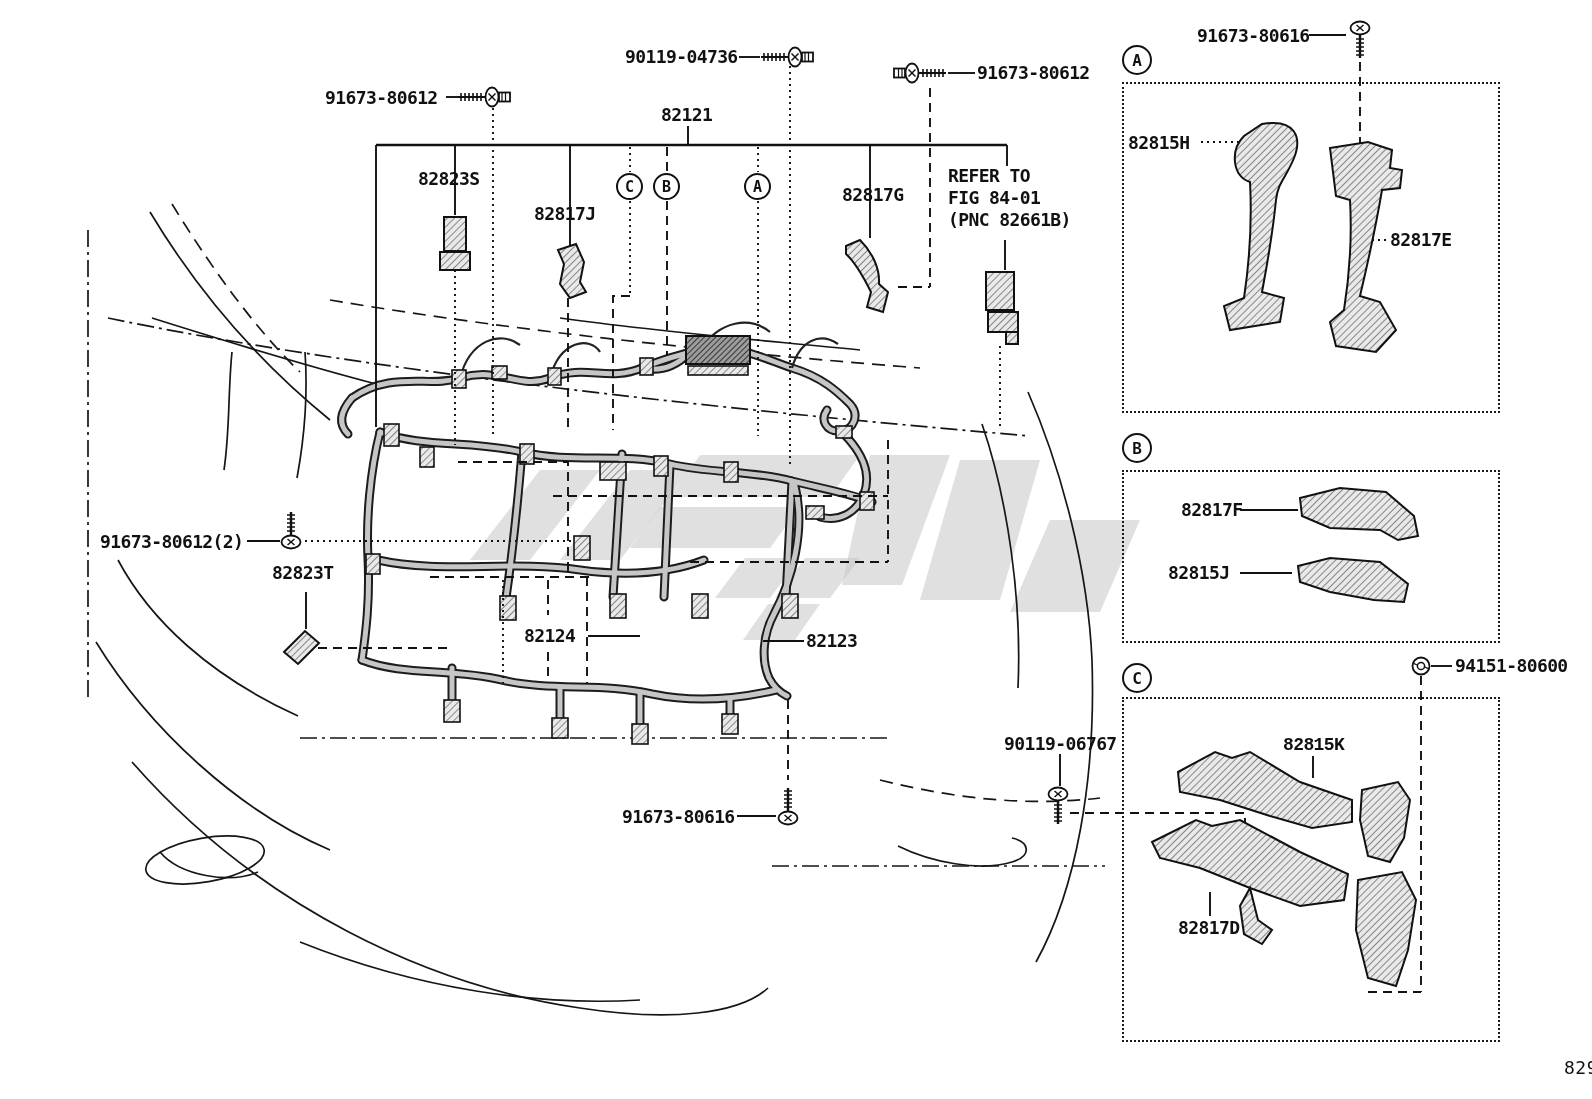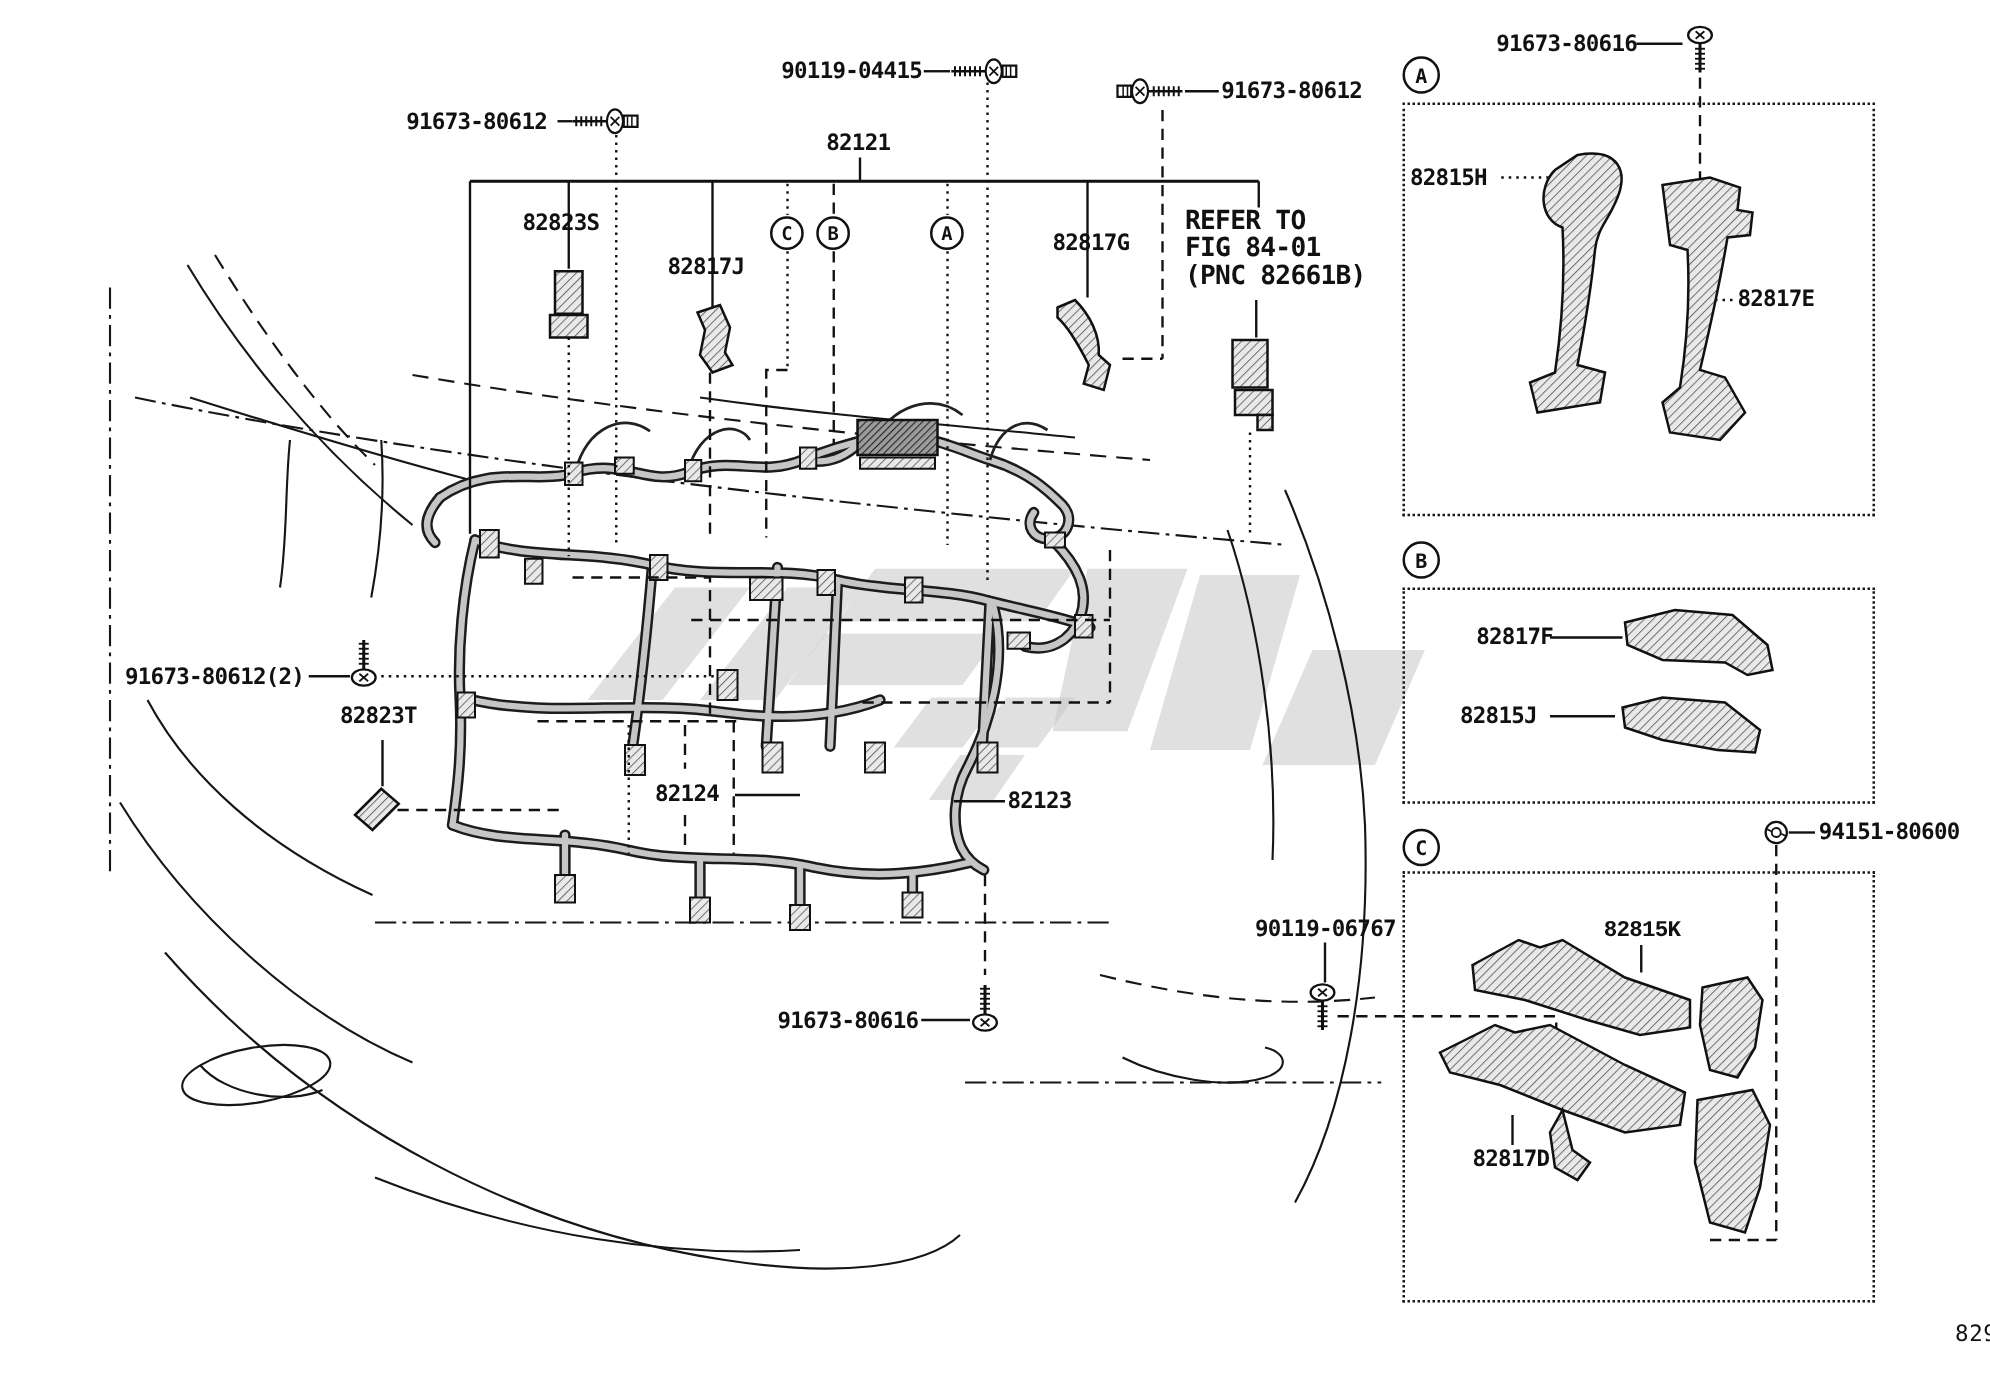--- a/index.html
+++ b/index.html
@@ -1,21 +1,21 @@
 <!DOCTYPE html>
 <html><head>
 <meta charset="utf-8">
 <style>
   html,body{margin:0;padding:0;background:#ffffff;}
   .stage{position:relative;width:1592px;height:1099px;background:#fff;overflow:hidden;
          font-family:"DejaVu Sans Mono","Liberation Mono",monospace;}
   svg.art{position:absolute;left:0;top:0;}
   .lbl{position:absolute;font-weight:700;font-size:18px;letter-spacing:-0.6px;color:#111;
        white-space:nowrap;line-height:20px;}
-  .note{font-size:21px;}
+  .note{font-size:18px;}
   .figid{font-weight:400;letter-spacing:0.5px;}
   .callout{position:absolute;width:27px;height:27px;border:2.4px solid #111;border-radius:50%;
            display:flex;align-items:center;justify-content:center;font-weight:700;font-size:15px;
            color:#111;background:#fff;box-sizing:border-box;}
   .callout.big{width:30px;height:30px;font-size:16px;}
   .dbox{position:absolute;border:2px dotted #1a1a1a;box-sizing:border-box;}
   
   .sol{stroke:#111;stroke-width:1.9;fill:none;}
   .thick{stroke:#111;stroke-width:2.3;fill:none;}
   .dot{stroke:#111;stroke-width:1.9;fill:none;stroke-dasharray:2 4;}
@@ -320,21 +320,21 @@
       <span>A</span>
     </div>
 <div class="callout big" style="left:1122px;top:433px;">
       <span>B</span>
     </div>
 <div class="callout big" style="left:1122px;top:663px;">
       <span>C</span>
     </div>
 
 <div class="lbl" style="left:325px;top:88px;">91673-80612</div>
-<div class="lbl" style="left:625px;top:47px;">90119-04415</div>
+<div class="lbl" style="left:625px;top:47px;">90119-04736</div>
 <div class="lbl" style="left:977px;top:63px;">91673-80612</div>
 <div class="lbl" style="left:661px;top:105px;">82121</div>
 <div class="lbl" style="left:418px;top:169px;">82823S</div>
 <div class="lbl" style="left:534px;top:204px;">82817J</div>
 <div class="lbl" style="left:842px;top:185px;">82817G</div>
 <div class="lbl note" style="left:948px;top:166px;">REFER TO</div>
 <div class="lbl note" style="left:948px;top:188px;">FIG 84-01</div>
 <div class="lbl note" style="left:948px;top:210px;">(PNC 82661B)</div>
 <div class="lbl" style="left:1197px;top:26px;">91673-80616</div>
 <div class="lbl" style="left:1128px;top:133px;text-align:right;">82815H</div>

